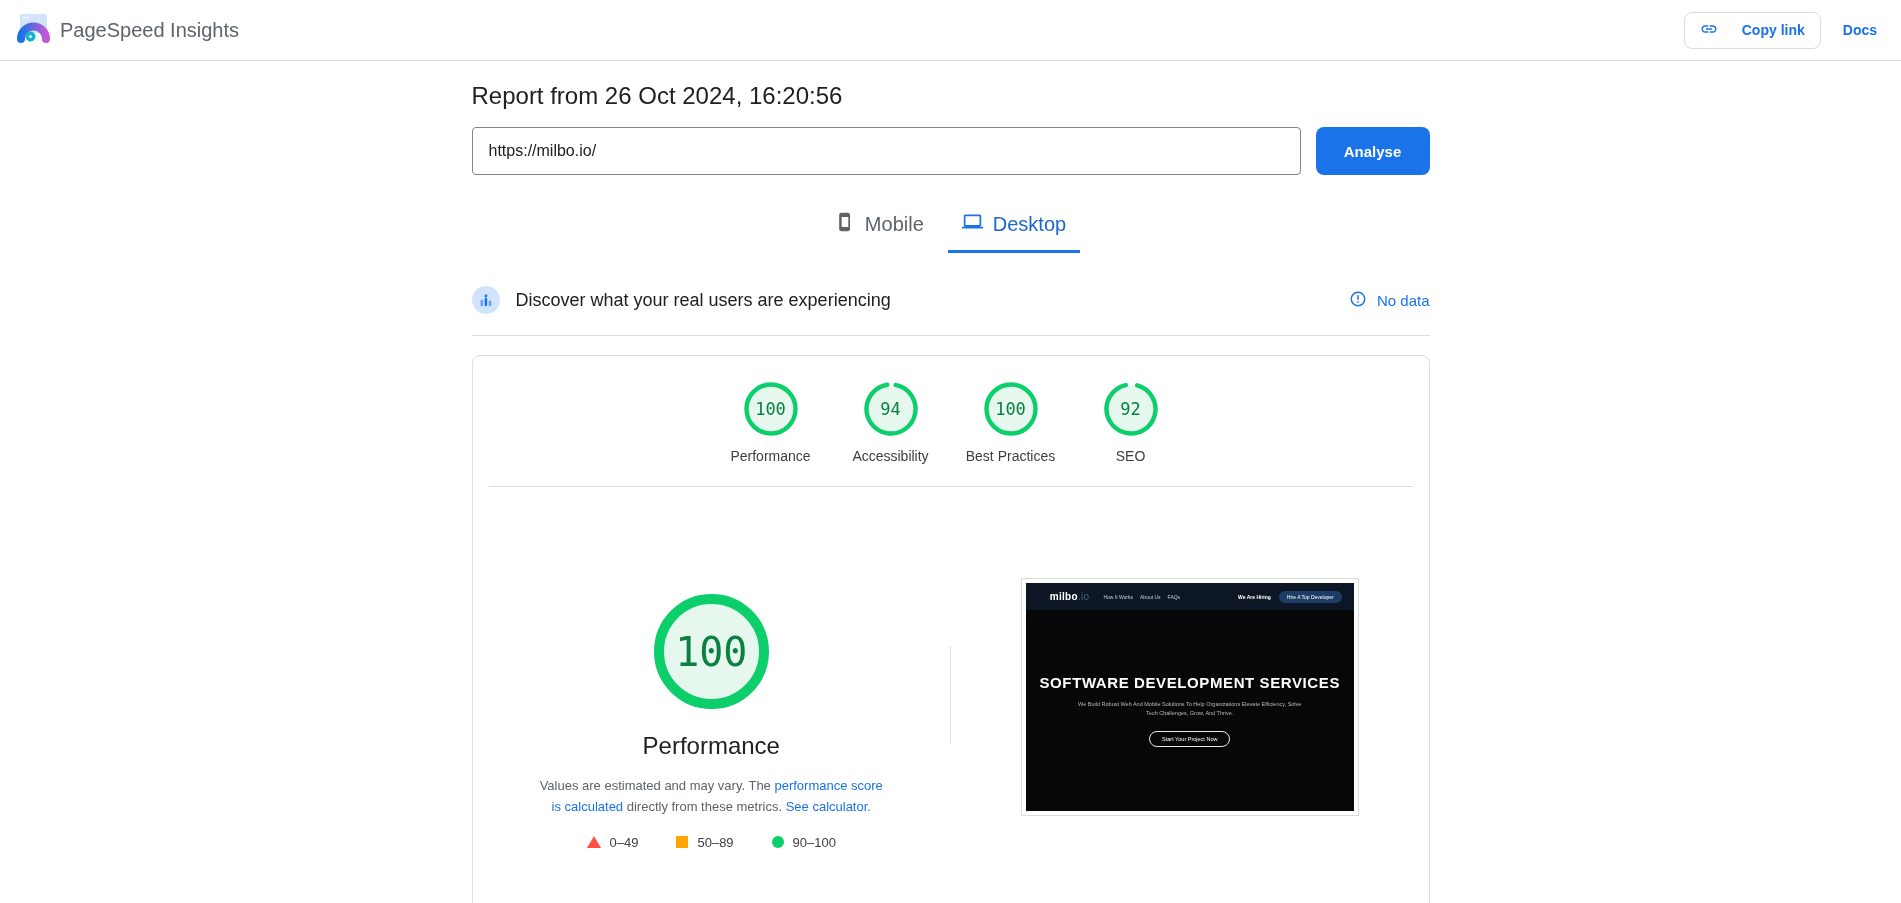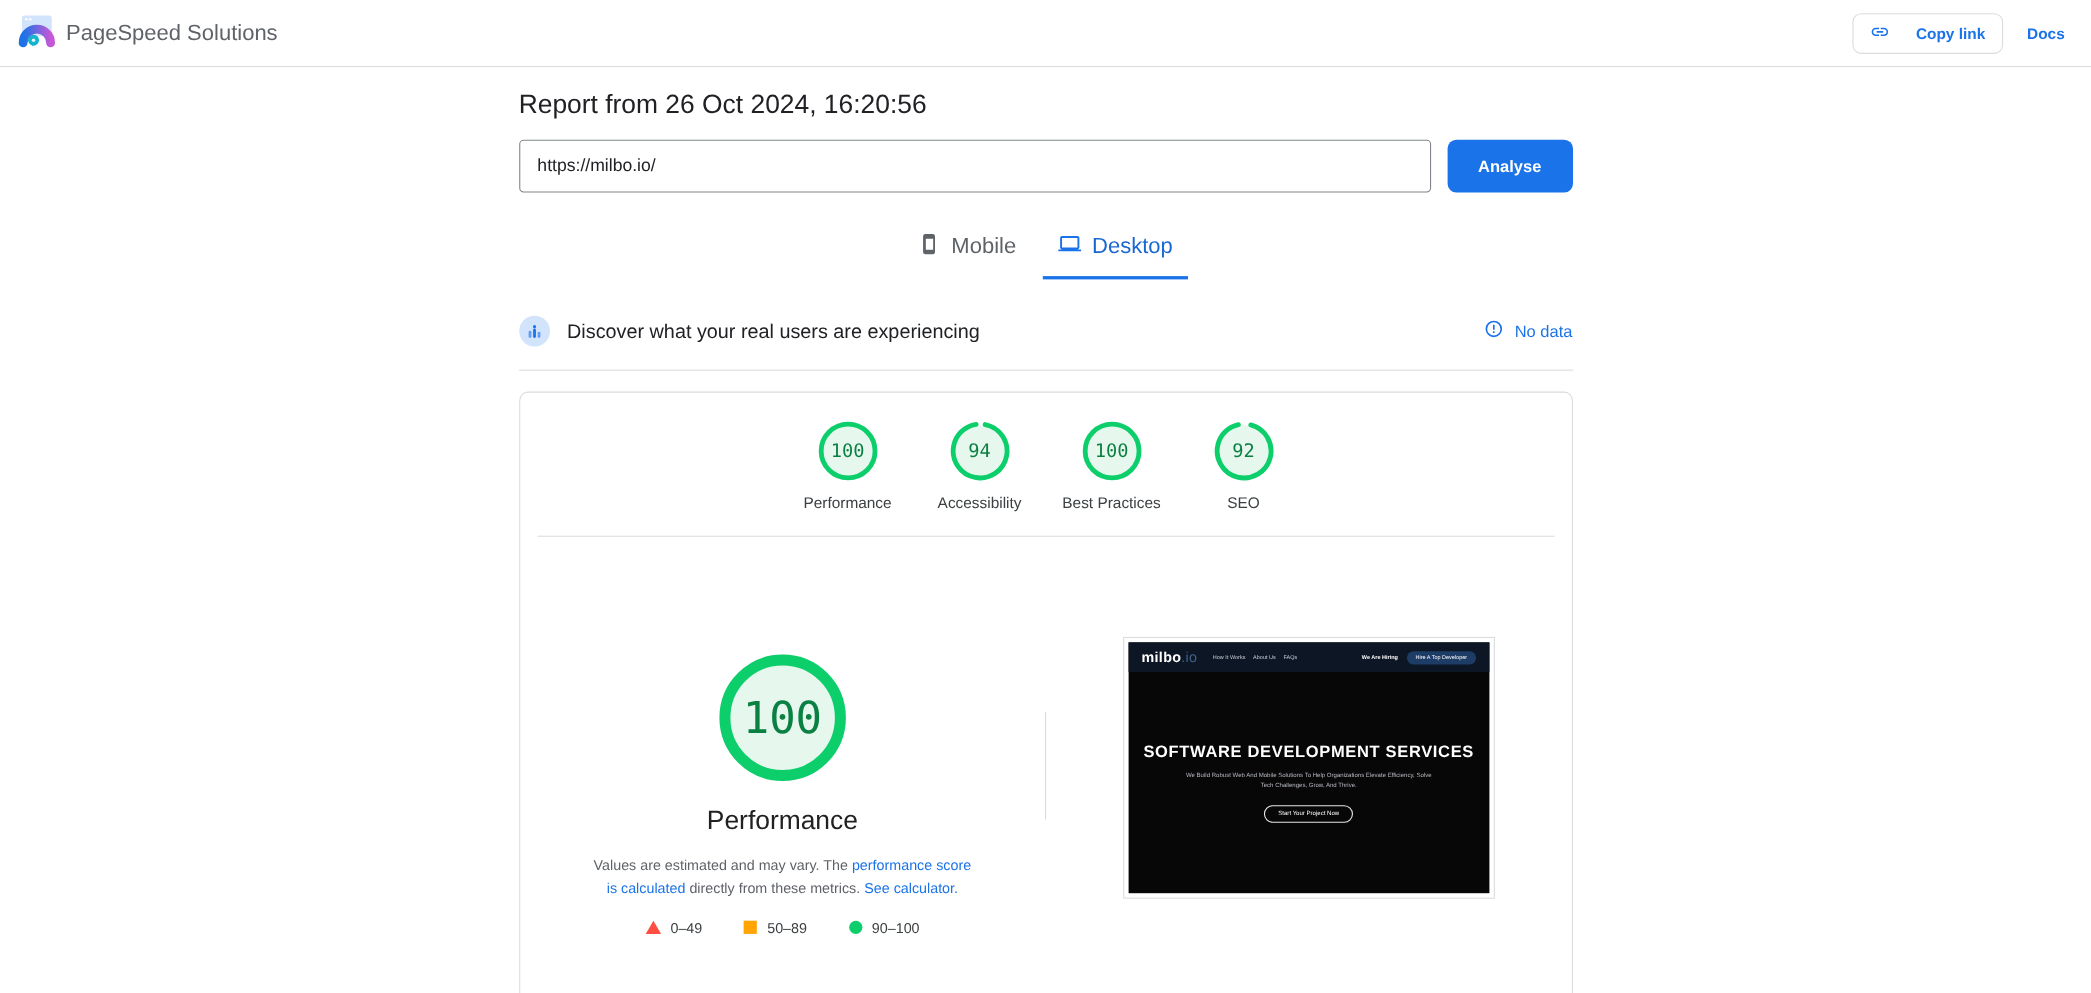--- a/index.html
+++ b/index.html
@@ -75,21 +75,21 @@
   .shape-circle { width:12px; height:12px; border-radius:50%; background:#0cce6b; }
   .vdivider { width:1px; height:98px; background:#dadce0; margin-top:159px; flex:none; }
 
   
   .shot-pane { flex:1; display:flex; justify-content:center; }
   .thumb { margin-top:91px; width:338px; height:238px; border:1px solid #dadce0;
     background:#fff; padding:4px; cursor:pointer; }
   .thumb-site { width:100%; height:100%; background:#070708; display:flex; flex-direction:column; }
   .thumb-nav { height:27px; background:#0d1624; display:flex; align-items:center;
     padding:0 12px; gap:8px; flex:none; }
-  .thumb-logo { color:#fff; font-size:13px; font-weight:bold; letter-spacing:.3px; }
+  .thumb-logo { color:#fff; font-size:10px; font-weight:bold; letter-spacing:.3px;margin-left:12px; }
   .thumb-logo .io { color:#42608a; font-weight:400; }
   .thumb-links { display:flex; gap:7px; margin-left:6px; }
   .thumb-links span { font-size:5px; color:#c7cdd6; }
   .thumb-nav-right { margin-left:auto; display:flex; align-items:center; gap:8px; }
   .thumb-hiring { font-size:5px; color:#fff; font-weight:bold; }
   .thumb-cta-nav { font-size:5px; color:#fff; background:#1d3c66; border-radius:7px;
     padding:3px 8px; }
   .thumb-hero { flex:1; display:flex; flex-direction:column; align-items:center;
     justify-content:center; margin-top:-30px; padding-top:30px; }
   .thumb-headline { color:#fff; font-size:15px; font-weight:bold; letter-spacing:.6px;
@@ -114,21 +114,21 @@
         </defs>
         <rect x="4" y="3" width="27" height="19" rx="2.5" fill="#d2e3fc"></rect>
         <circle cx="8" cy="6.5" r="1.1" fill="#fff"></circle>
           <circle cx="11.5" cy="6.5" r="1.1" fill="#fff"></circle>
         <path d="M5 28 A 12.5 12.5 0 0 1 30 28" stroke="url(#psig)" stroke-width="8" fill="none" stroke-linecap="round"></path>
         <path d="M13.5 31 L10 22 L18 25 Z" fill="#12b5cb"></path>
         <circle cx="14.5" cy="25.5" r="5" fill="#12b5cb"></circle>
         <circle cx="14.5" cy="25.5" r="1.6" fill="#e8f0fe"></circle>
       </svg>
     </span>
-    <span class="app-title">PageSpeed Solutions</span>
+    <span class="app-title">PageSpeed Insights</span>
   </div>
   <div class="header-right">
     <button class="copy-link-btn">
       <span>
         <svg width="18" height="18" viewBox="0 0 24 24" fill="#1a73e8">
           <path d="M3.9 12c0-1.7 1.4-3.1 3.1-3.1h4V7H7c-2.8 0-5 2.2-5 5s2.2 5 5 5h4v-1.9H7c-1.7 0-3.1-1.4-3.1-3.1zM8 13h8v-2H8v2zm9-6h-4v1.9h4c1.7 0 3.1 1.4 3.1 3.1s-1.4 3.1-3.1 3.1h-4V17h4c2.8 0 5-2.2 5-5s-2.2-5-5-5z"></path>
         </svg>
       </span>
       <span>Copy link</span>
     </button>

